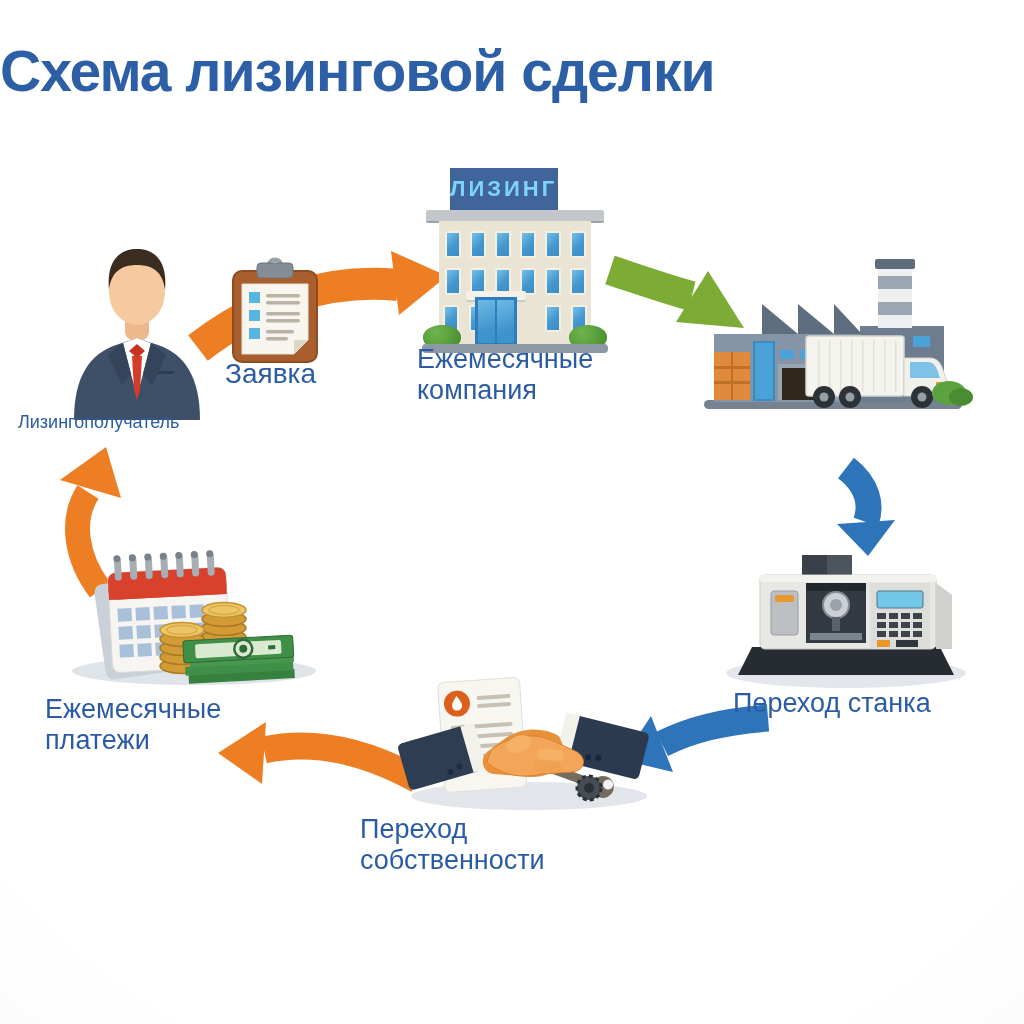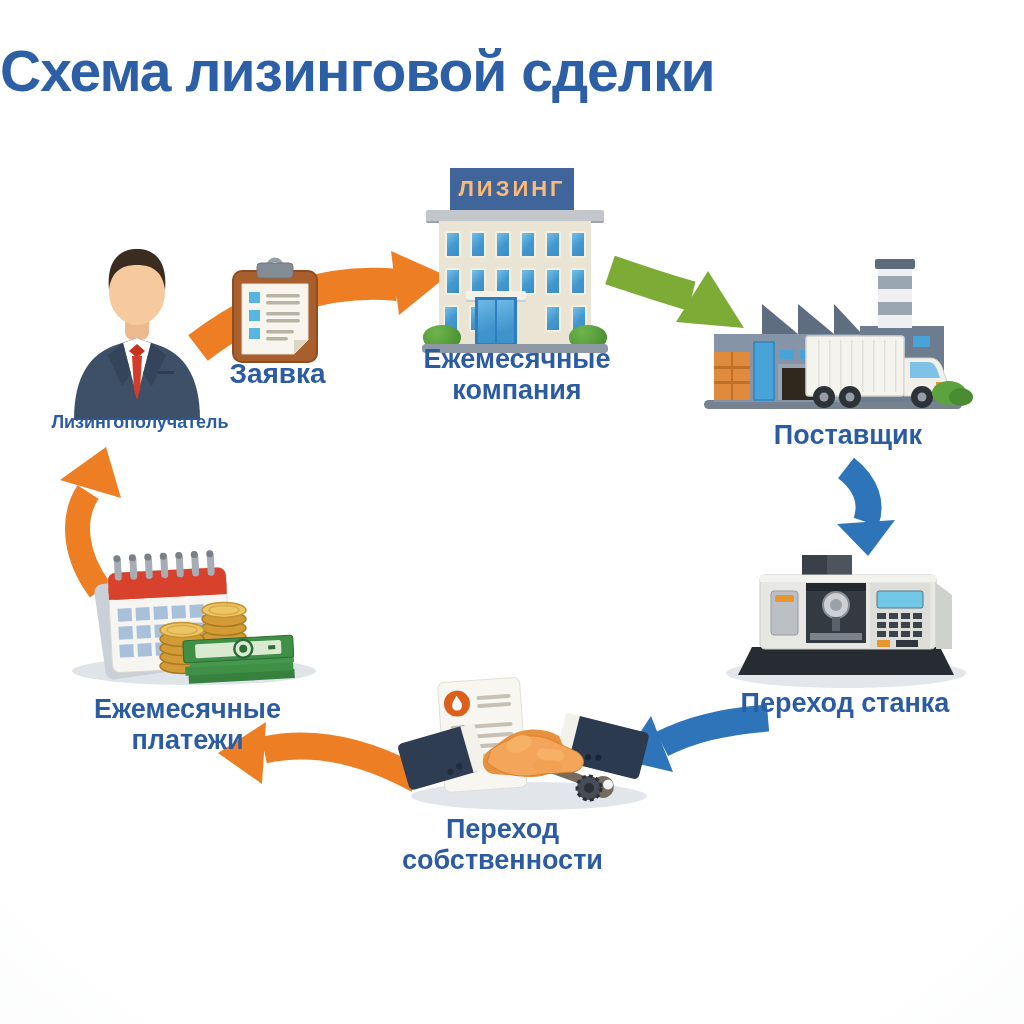--- a/index.html
+++ b/index.html
@@ -1,28 +1,28 @@
 <!DOCTYPE html>
 <html><head>
 <meta charset="utf-8">
 <style>
   html,body{margin:0;padding:0;background:#fff;}
   body{width:1024px;height:1024px;font-family:"Liberation Sans",sans-serif;}
   #canvas{position:relative;width:1024px;height:1024px;overflow:hidden;
     background:radial-gradient(130% 130% at 50% 42%, #ffffff 50%, #edf0f4 100%);}
   .title{position:absolute;left:0;right:0;top:38px;
     font-size:57px;font-weight:700;color:#2c5fa6;letter-spacing:-1px;}
-  .label{position:absolute;text-align:center;font-weight:700;color:#2b5ca3;
+  .label{position:absolute;text-align:left;font-weight:400;color:#2b5ca3;
     font-size:27px;line-height:1.15;}
   svg{position:absolute;overflow:visible;}
 
   
   .building{position:absolute;left:420px;top:168px;width:190px;height:190px;}
-  .bld-sign{position:absolute;left:30px;top:0;width:124px;height:42px;background:#40659b;
-    color:#fdba74;font-weight:700;font-size:22px;letter-spacing:3px;text-align:center;line-height:42px;}
+  .bld-sign{position:absolute;left:30px;top:0;width:108px;height:42px;background:#40659b;
+    color:#7dd3fc;font-weight:700;font-size:22px;letter-spacing:3px;line-height:42px;}
   .bld-cornice{position:absolute;left:6px;top:42px;width:178px;height:11px;background:#c3c7cb;
     border-bottom:2px solid #9ba3ab;border-radius:2px;}
   .bld-facade{position:absolute;left:19px;top:53px;width:152px;height:125px;background:#e9e4d4;}
   .bld-row{position:absolute;left:0;right:0;display:flex;justify-content:center;gap:9px;}
   .win{width:16px;height:27px;box-sizing:border-box;border:2px solid #f3efe2;border-radius:2px;
     background:linear-gradient(135deg,#74c0e8 0%,#4397cf 55%,#3b8cc4 100%);}
   .win.abs{position:absolute;top:84px;}
   .bld-canopy{position:absolute;left:46px;top:123px;width:60px;height:9px;background:#f3f1e8;
     box-shadow:0 2px 0 #c9ccd0;border-radius:2px;}
   .bld-door{position:absolute;left:55px;top:129px;width:42px;height:49px;background:#2d7dbf;
@@ -177,21 +177,20 @@
     <rect x="238" y="128" width="9" height="4" fill="#e8962e"></rect>
     <circle cx="126" cy="143" r="11" fill="#2d3237"></circle>
       <circle cx="126" cy="143" r="4.5" fill="#969da4"></circle>
     <circle cx="152" cy="143" r="11" fill="#2d3237"></circle>
       <circle cx="152" cy="143" r="4.5" fill="#969da4"></circle>
     <circle cx="224" cy="143" r="11" fill="#2d3237"></circle>
       <circle cx="224" cy="143" r="4.5" fill="#969da4"></circle>
     <ellipse cx="251" cy="139" rx="17" ry="12" fill="#5ca23f"></ellipse>
     <ellipse cx="263" cy="143" rx="12" ry="9" fill="#4a8c31"></ellipse>
   </svg>
-  <div class="label" style="left:773px;top:420px;width:150px">Поставщик</div>
 
   <svg width="264" height="152" viewBox="0 0 264 152" style="left:716px;top:543px">
     <ellipse cx="130" cy="130" rx="120" ry="15" fill="#e3e7ec"></ellipse>
     <polygon points="36,104 224,104 238,132 22,132" fill="#272c33"></polygon>
     <rect x="86" y="12" width="50" height="22" fill="#3a4049"></rect>
     <rect x="111" y="12" width="25" height="22" fill="#4c545e"></rect>
     <rect x="44" y="32" width="176" height="74" rx="5" fill="#e7e8e4" stroke="#c7c9c4"></rect>
     <polygon points="220,40 236,52 236,106 220,106" fill="#cfd1cc"></polygon>
     <rect x="44" y="32" width="176" height="7" fill="#f2f3ef"></rect>
     <rect x="55" y="48" width="27" height="44" rx="3" fill="#bcc0c4" stroke="#989da2"></rect>

